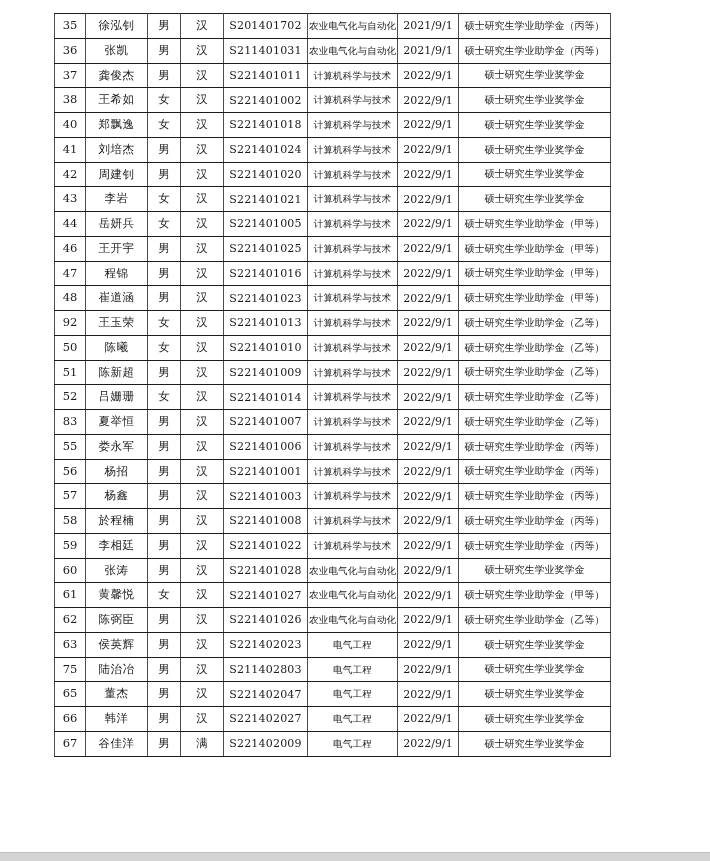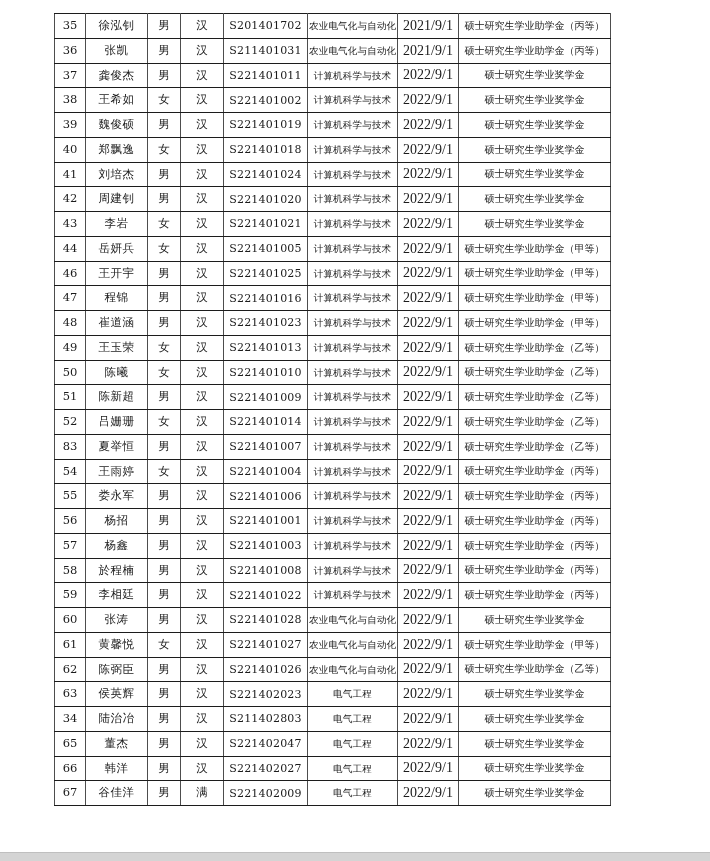--- a/index.html
+++ b/index.html
@@ -35,21 +35,21 @@
     font-size: 11.5px;
     line-height: 1;
     white-space: nowrap;
     overflow: hidden;
   }
   .doc-table tr { height: 24.76px; }
   td.c-no    { font-size: 11.5px; }
   td.c-name  { font-size: 11.5px; letter-spacing: 0.5px; }
   td.c-id    { font-size: 11px; letter-spacing: 0.2px; }
   td.c-major { font-size: 9.5px;  letter-spacing: 0.2px; }
-  td.c-date  { font-size: 14px; font-family: Liberation Serif, serif; }
+  td.c-date  { font-size: 11px; }
   td.c-award { font-size: 10px; }
   .footer-strip {
     position: absolute;
     left: 0;
     top: 852px;
     width: 710px;
     height: 9px;
     background: #d4d4d4;
     border-top: 1px solid #bfbfbf;
   }
@@ -103,30 +103,20 @@
     <td class="c-no">38</td>
     <td class="c-name">王希如</td>
     <td class="c-gender">女</td>
     <td class="c-eth">汉</td>
     <td class="c-id">S221401002</td>
     <td class="c-major">计算机科学与技术</td>
     <td class="c-date">2022/9/1</td>
     <td class="c-award">硕士研究生学业奖学金</td>
   </tr>
       <tr>
-    <td class="c-no">39</td>
-    <td class="c-name">魏俊硕</td>
-    <td class="c-gender">男</td>
-    <td class="c-eth">汉</td>
-    <td class="c-id">S221401019</td>
-    <td class="c-major">计算机科学与技术</td>
-    <td class="c-date">2022/9/1</td>
-    <td class="c-award">硕士研究生学业奖学金</td>
-  </tr>
-      <tr>
     <td class="c-no">40</td>
     <td class="c-name">郑飘逸</td>
     <td class="c-gender">女</td>
     <td class="c-eth">汉</td>
     <td class="c-id">S221401018</td>
     <td class="c-major">计算机科学与技术</td>
     <td class="c-date">2022/9/1</td>
     <td class="c-award">硕士研究生学业奖学金</td>
   </tr>
       <tr>
@@ -193,21 +183,21 @@
     <td class="c-no">48</td>
     <td class="c-name">崔道涵</td>
     <td class="c-gender">男</td>
     <td class="c-eth">汉</td>
     <td class="c-id">S221401023</td>
     <td class="c-major">计算机科学与技术</td>
     <td class="c-date">2022/9/1</td>
     <td class="c-award">硕士研究生学业助学金（甲等）</td>
   </tr>
       <tr>
-    <td class="c-no">49</td>
+    <td class="c-no">92</td>
     <td class="c-name">王玉荣</td>
     <td class="c-gender">女</td>
     <td class="c-eth">汉</td>
     <td class="c-id">S221401013</td>
     <td class="c-major">计算机科学与技术</td>
     <td class="c-date">2022/9/1</td>
     <td class="c-award">硕士研究生学业助学金（乙等）</td>
   </tr>
       <tr>
     <td class="c-no">50</td>
@@ -243,30 +233,20 @@
     <td class="c-no">83</td>
     <td class="c-name">夏举恒</td>
     <td class="c-gender">男</td>
     <td class="c-eth">汉</td>
     <td class="c-id">S221401007</td>
     <td class="c-major">计算机科学与技术</td>
     <td class="c-date">2022/9/1</td>
     <td class="c-award">硕士研究生学业助学金（乙等）</td>
   </tr>
       <tr>
-    <td class="c-no">54</td>
-    <td class="c-name">王雨婷</td>
-    <td class="c-gender">女</td>
-    <td class="c-eth">汉</td>
-    <td class="c-id">S221401004</td>
-    <td class="c-major">计算机科学与技术</td>
-    <td class="c-date">2022/9/1</td>
-    <td class="c-award">硕士研究生学业助学金（丙等）</td>
-  </tr>
-      <tr>
     <td class="c-no">55</td>
     <td class="c-name">娄永军</td>
     <td class="c-gender">男</td>
     <td class="c-eth">汉</td>
     <td class="c-id">S221401006</td>
     <td class="c-major">计算机科学与技术</td>
     <td class="c-date">2022/9/1</td>
     <td class="c-award">硕士研究生学业助学金（丙等）</td>
   </tr>
       <tr>
@@ -343,21 +323,21 @@
     <td class="c-no">63</td>
     <td class="c-name">侯英辉</td>
     <td class="c-gender">男</td>
     <td class="c-eth">汉</td>
     <td class="c-id">S221402023</td>
     <td class="c-major">电气工程</td>
     <td class="c-date">2022/9/1</td>
     <td class="c-award">硕士研究生学业奖学金</td>
   </tr>
       <tr>
-    <td class="c-no">34</td>
+    <td class="c-no">75</td>
     <td class="c-name">陆治冶</td>
     <td class="c-gender">男</td>
     <td class="c-eth">汉</td>
     <td class="c-id">S211402803</td>
     <td class="c-major">电气工程</td>
     <td class="c-date">2022/9/1</td>
     <td class="c-award">硕士研究生学业奖学金</td>
   </tr>
       <tr>
     <td class="c-no">65</td>

